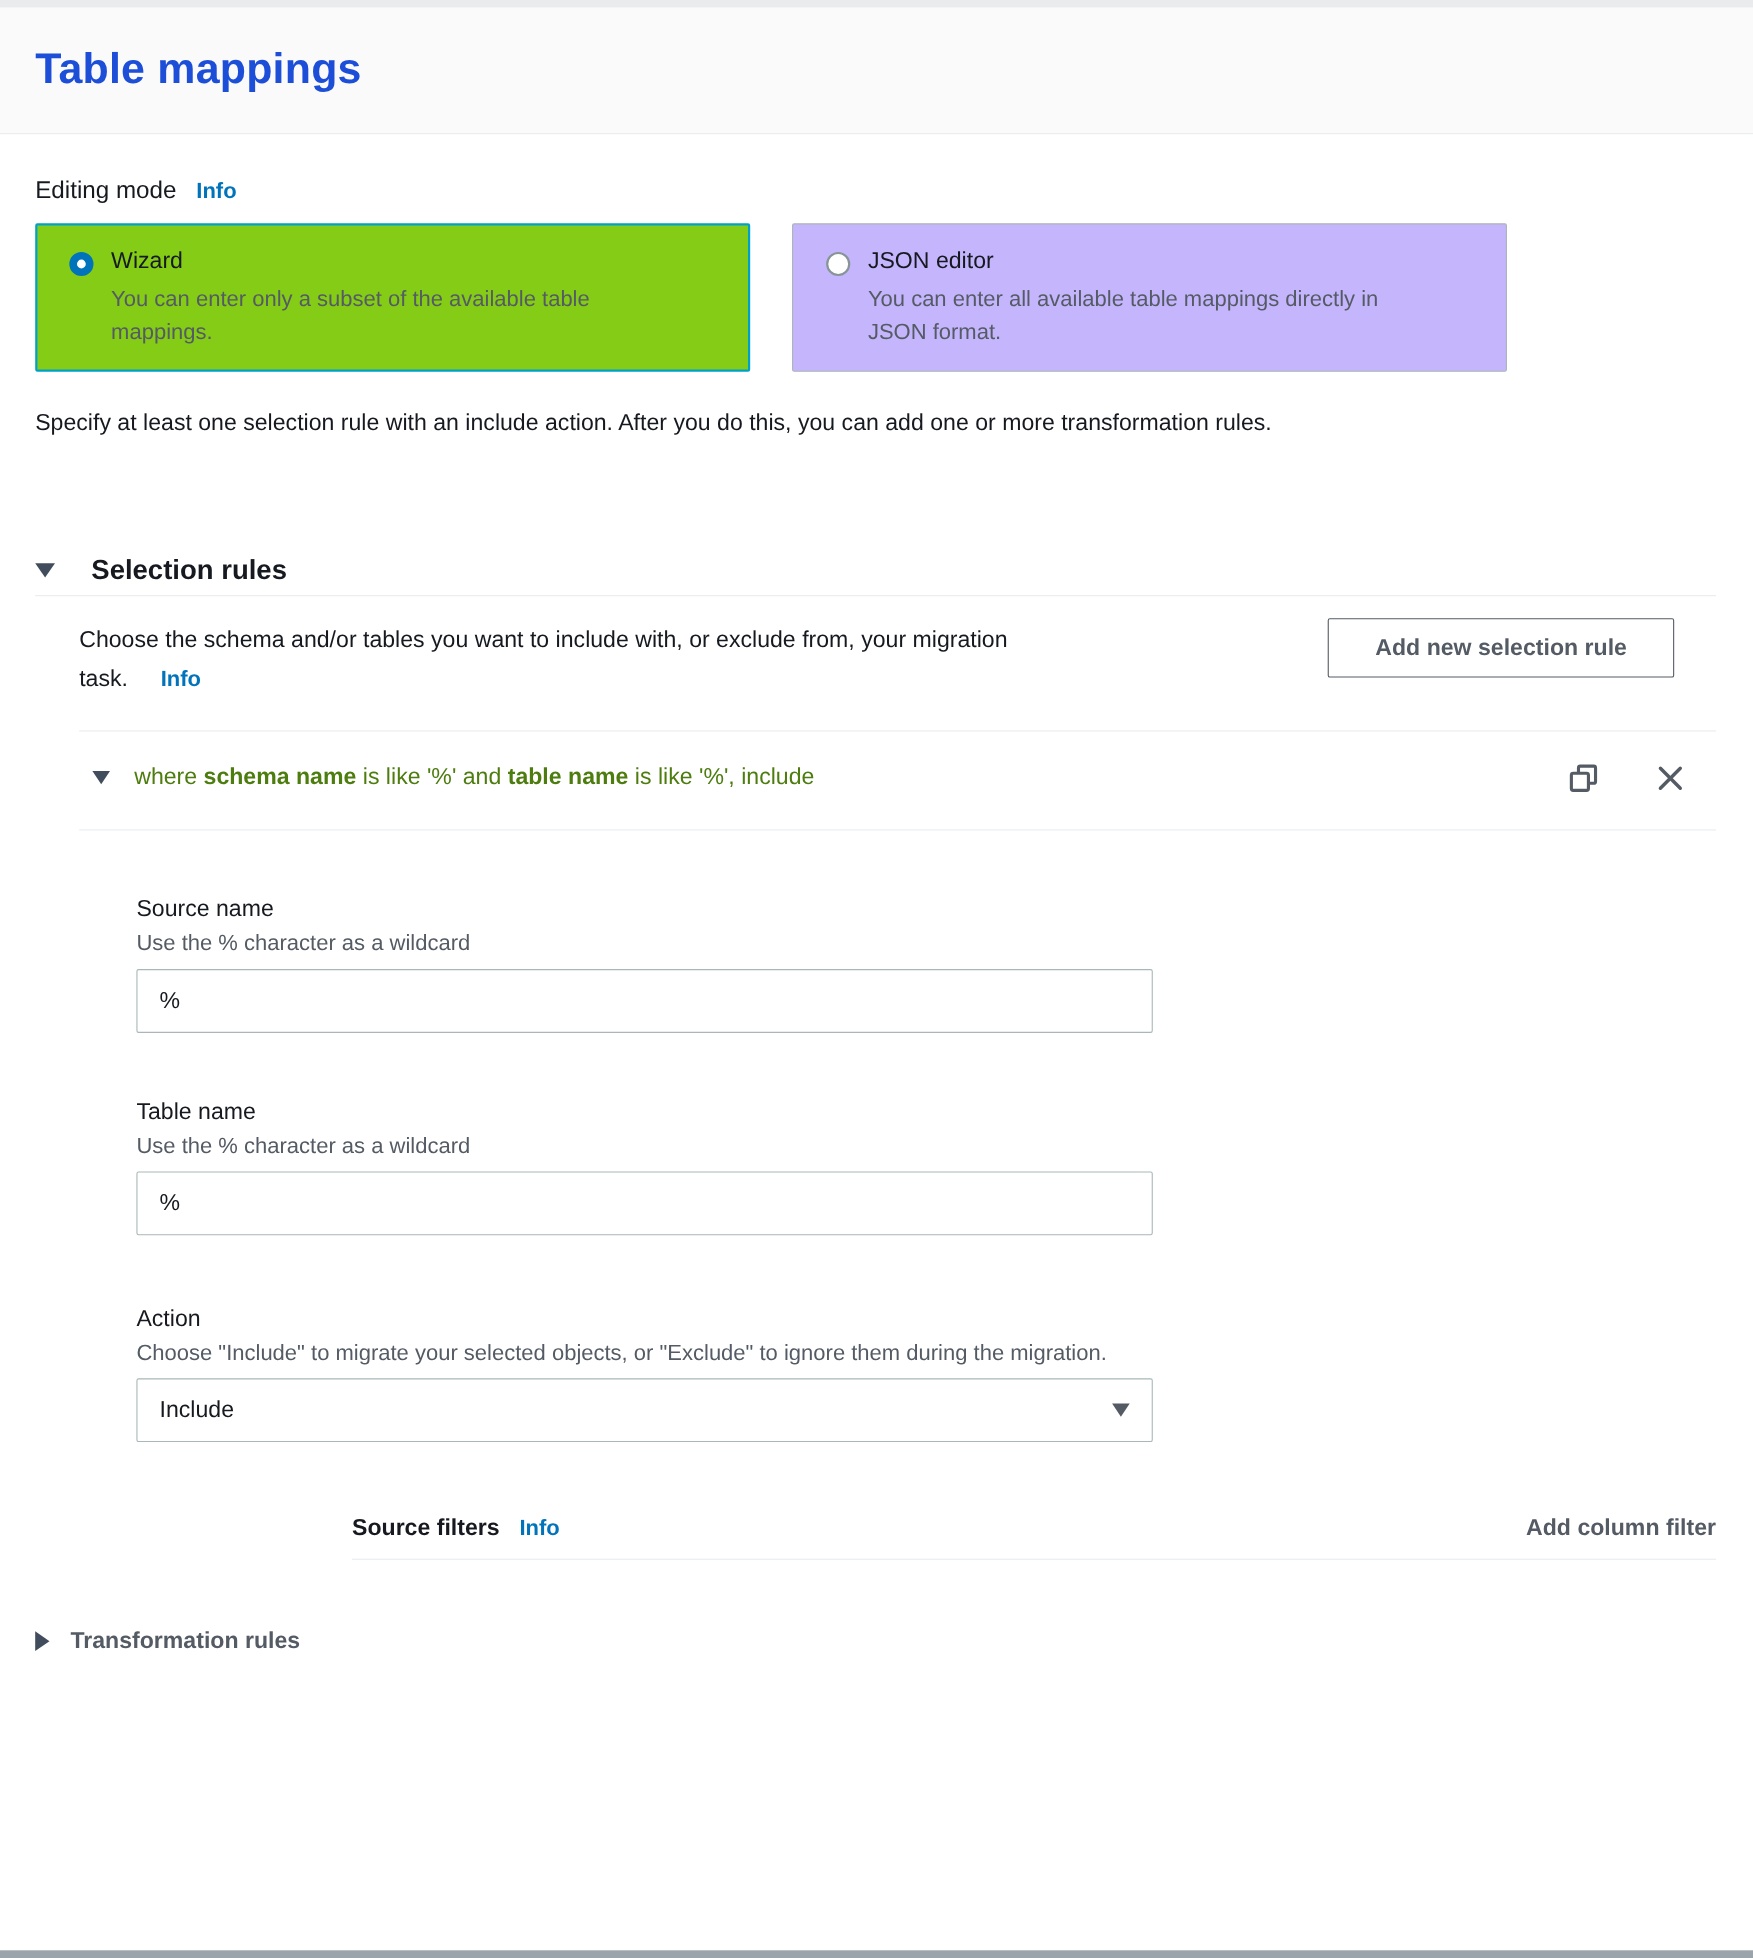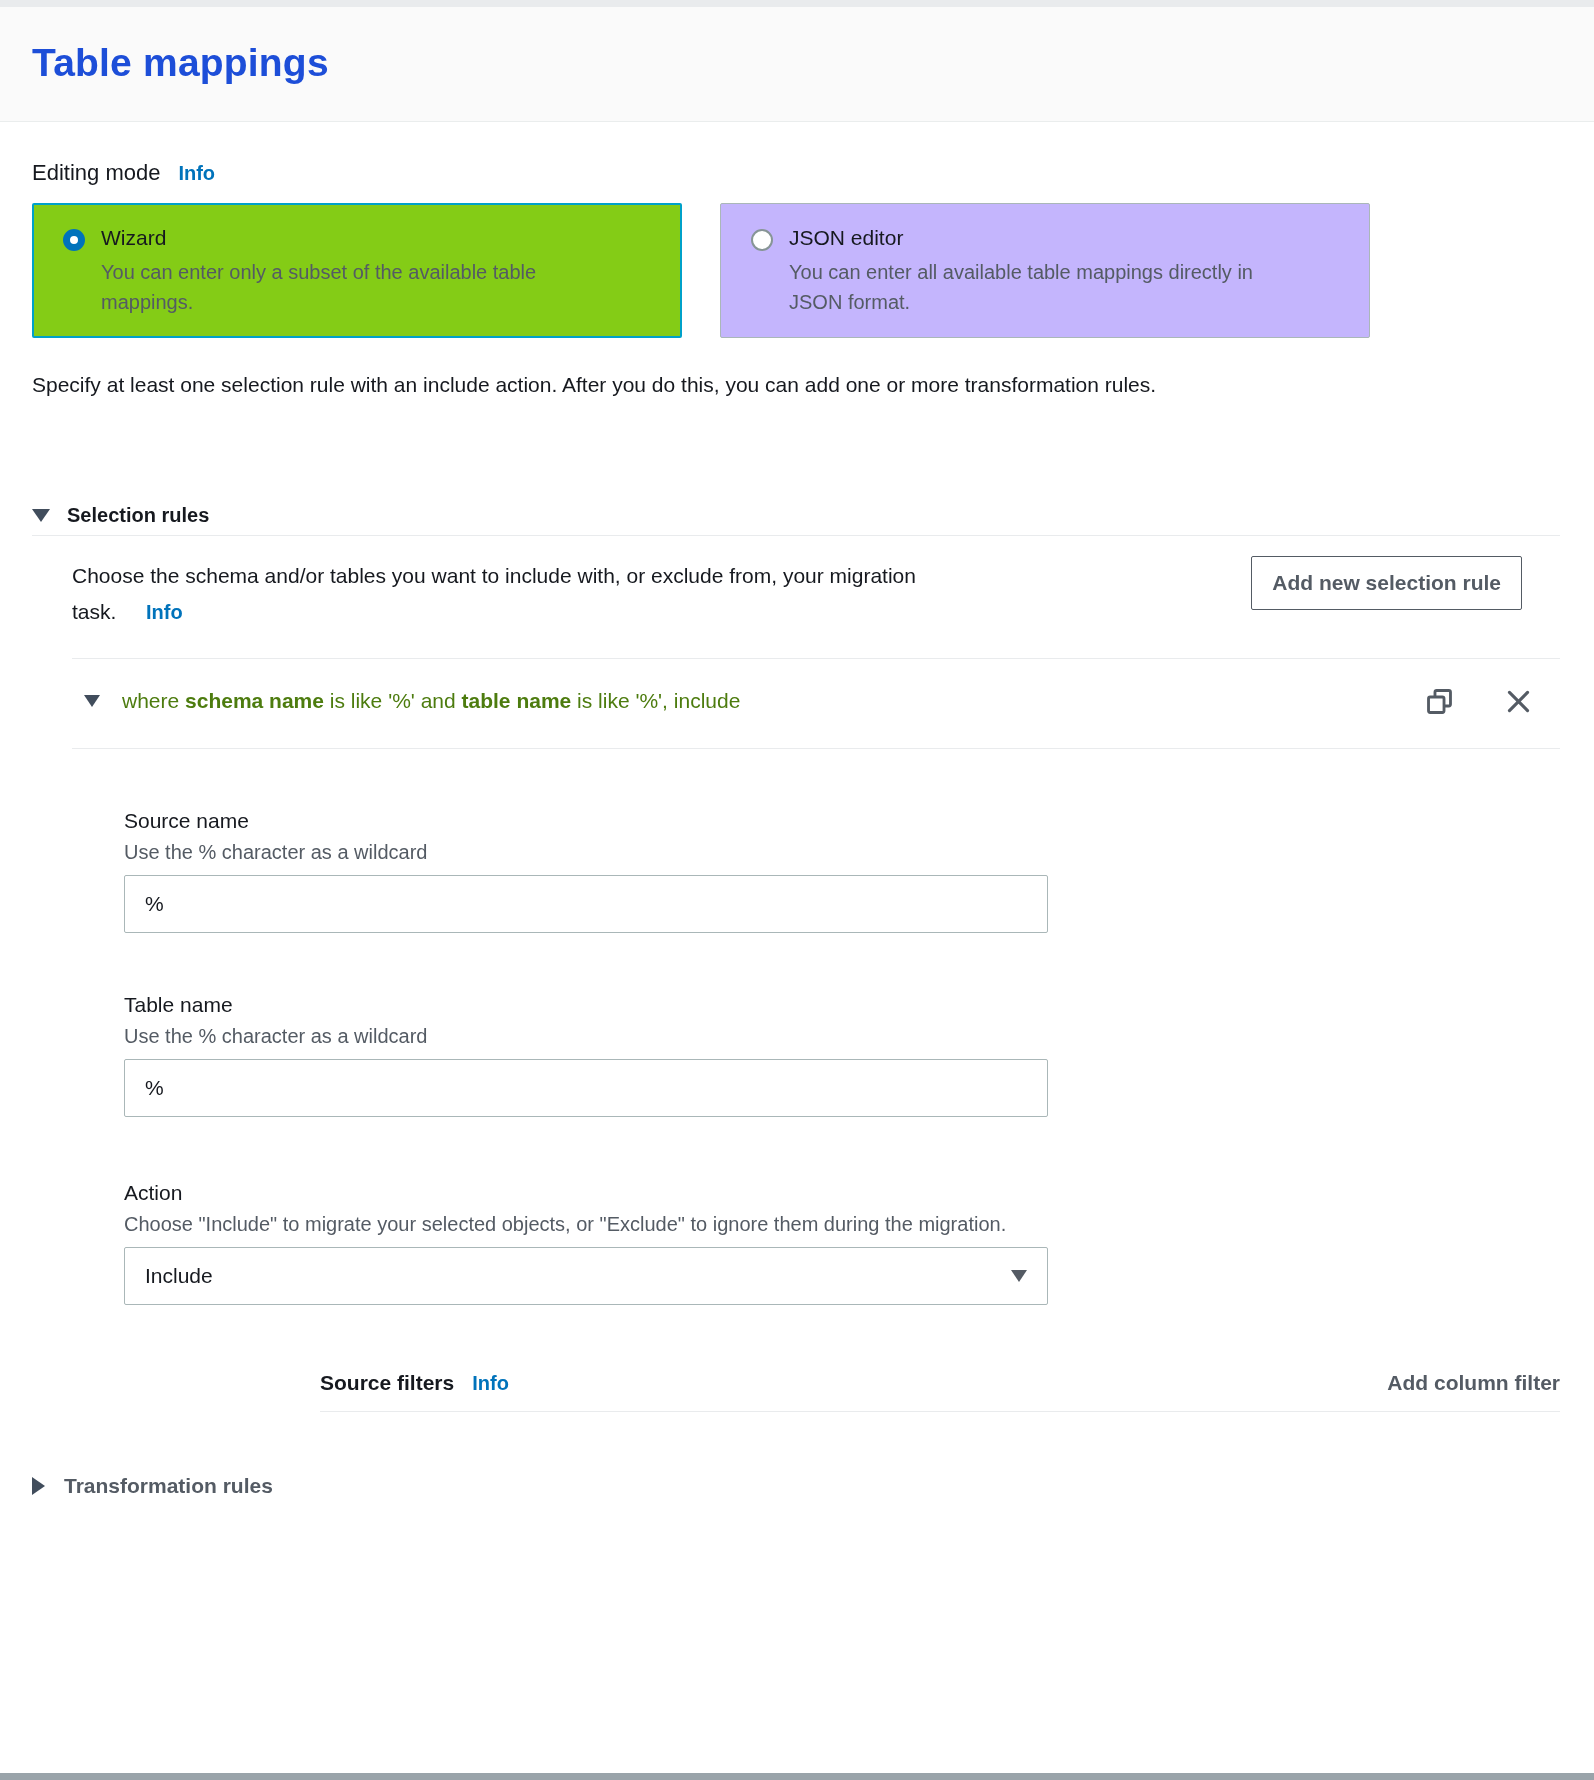--- a/index.html
+++ b/index.html
@@ -30,31 +30,31 @@
   .tile-body{margin-left:16px;}
   .tile-title{font-size:21px;color:#16191f;margin-bottom:7px;}
   .tile-desc{font-size:20px;color:#545b64;line-height:1.5;max-width:505px;}
 
   .intro{margin:30px 0 0 0;font-size:21px;line-height:1.6;color:#16191f;max-width:1315px;}
 
   
   .section-header{display:flex;align-items:center;margin-top:102px;cursor:pointer;}
   .caret-down{width:0;height:0;border-left:9px solid transparent;border-right:9px solid transparent;border-top:13px solid #414d5c;}
   .caret-right{width:0;height:0;border-top:9px solid transparent;border-bottom:9px solid transparent;border-left:13px solid #414d5c;}
-  .section-title{font-size:20px;font-weight:700;color:#16191f;margin-left:17px;}
+  .section-title{font-size:25px;font-weight:700;color:#16191f;margin-left:33px;}
   .divider{border:none;border-top:1px solid #e9ebed;margin:0;}
   .div-top{margin-top:8px;}
 
   
   .choose-row{margin:20px 0 0 40px;display:flex;justify-content:space-between;align-items:flex-start;}
   .choose-text{width:908px;font-size:21px;line-height:36px;color:#16191f;margin:2px 0 0 0;}
   .btn-secondary{
     background:#ffffff;border:1px solid #545b64;border-radius:2px;color:#545b64;
     font-family:"Liberation Sans", sans-serif;font-size:21px;font-weight:700;
-    padding:14px 20px;margin-right:38px;cursor:pointer;white-space:nowrap;
+    padding:14px 42px;margin-right:38px;cursor:pointer;white-space:nowrap;
   }
   .div-rule{margin-left:40px;margin-top:28px;}
 
   
   .rule-header{margin-left:52px;padding:25px 0 29px 0;display:flex;align-items:center;}
   .rule-caret{border-left-width:8px;border-right-width:8px;border-top-width:12px;cursor:pointer;}
   .rule-summary{margin-left:22px;font-size:21px;color:#4d7c0f;}
   .rule-summary b{font-weight:700;}
   .rule-actions{margin-left:auto;margin-right:24px;display:flex;align-items:center;gap:44px;}
   .icon-btn{background:none;border:none;padding:2px;cursor:pointer;line-height:0;}

